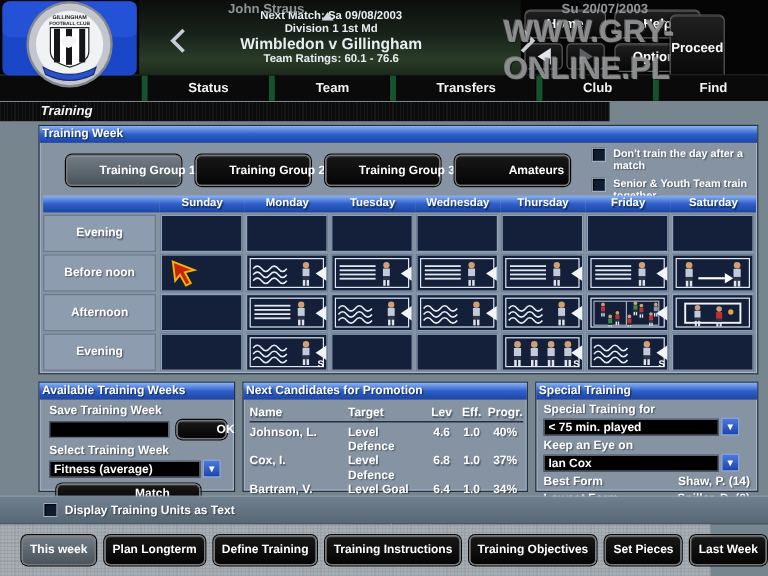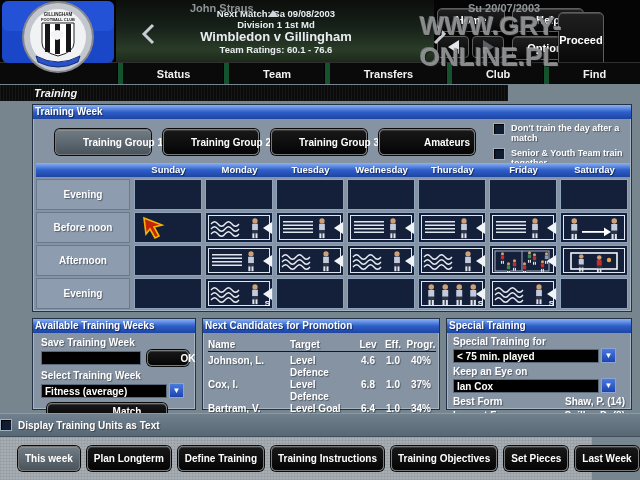--- a/index.html
+++ b/index.html
@@ -104,21 +104,21 @@
   .spec .lbl{display:block;margin:3px 0 1px 6px;}
   .spec .ddl{margin-left:6px;}
   .spec .ddfield{width:146px;}
   .formrow{display:grid;grid-template-columns:80px 96px;margin:3px 0 0 6px;color:#fff;
            font-size:10px;font-weight:bold;text-shadow:1px 1px 1px rgba(0,0,0,.4);}
   .formrow .val{text-align:right;padding-right:4px;}
 
   
   .dispstrip{position:absolute;left:0;top:413px;width:640px;height:24px;
              background:linear-gradient(#70808e,#576774);border-top:1px solid #8b99a6;border-bottom:1px solid #3e4e5a;
-             display:flex;align-items:center;}
+             display:flex;align-items:center;padding-left:36px;}
   .navbar{position:absolute;left:0;top:437px;width:592px;height:43px;background:#a6adb3;
           background-image:repeating-linear-gradient(0deg,rgba(0,0,0,.06) 0 1px,transparent 1px 3px),
                            repeating-linear-gradient(90deg,rgba(0,0,0,.05) 0 1px,transparent 1px 3px);
           display:flex;gap:7px;padding:9px 18px 0;align-items:flex-start;}
   .navbtn{flex:1 1 auto;height:25px;font-size:10px;padding:0 6px;}
 </style>
 </head>
 <body>
 
 <div class="screen">

